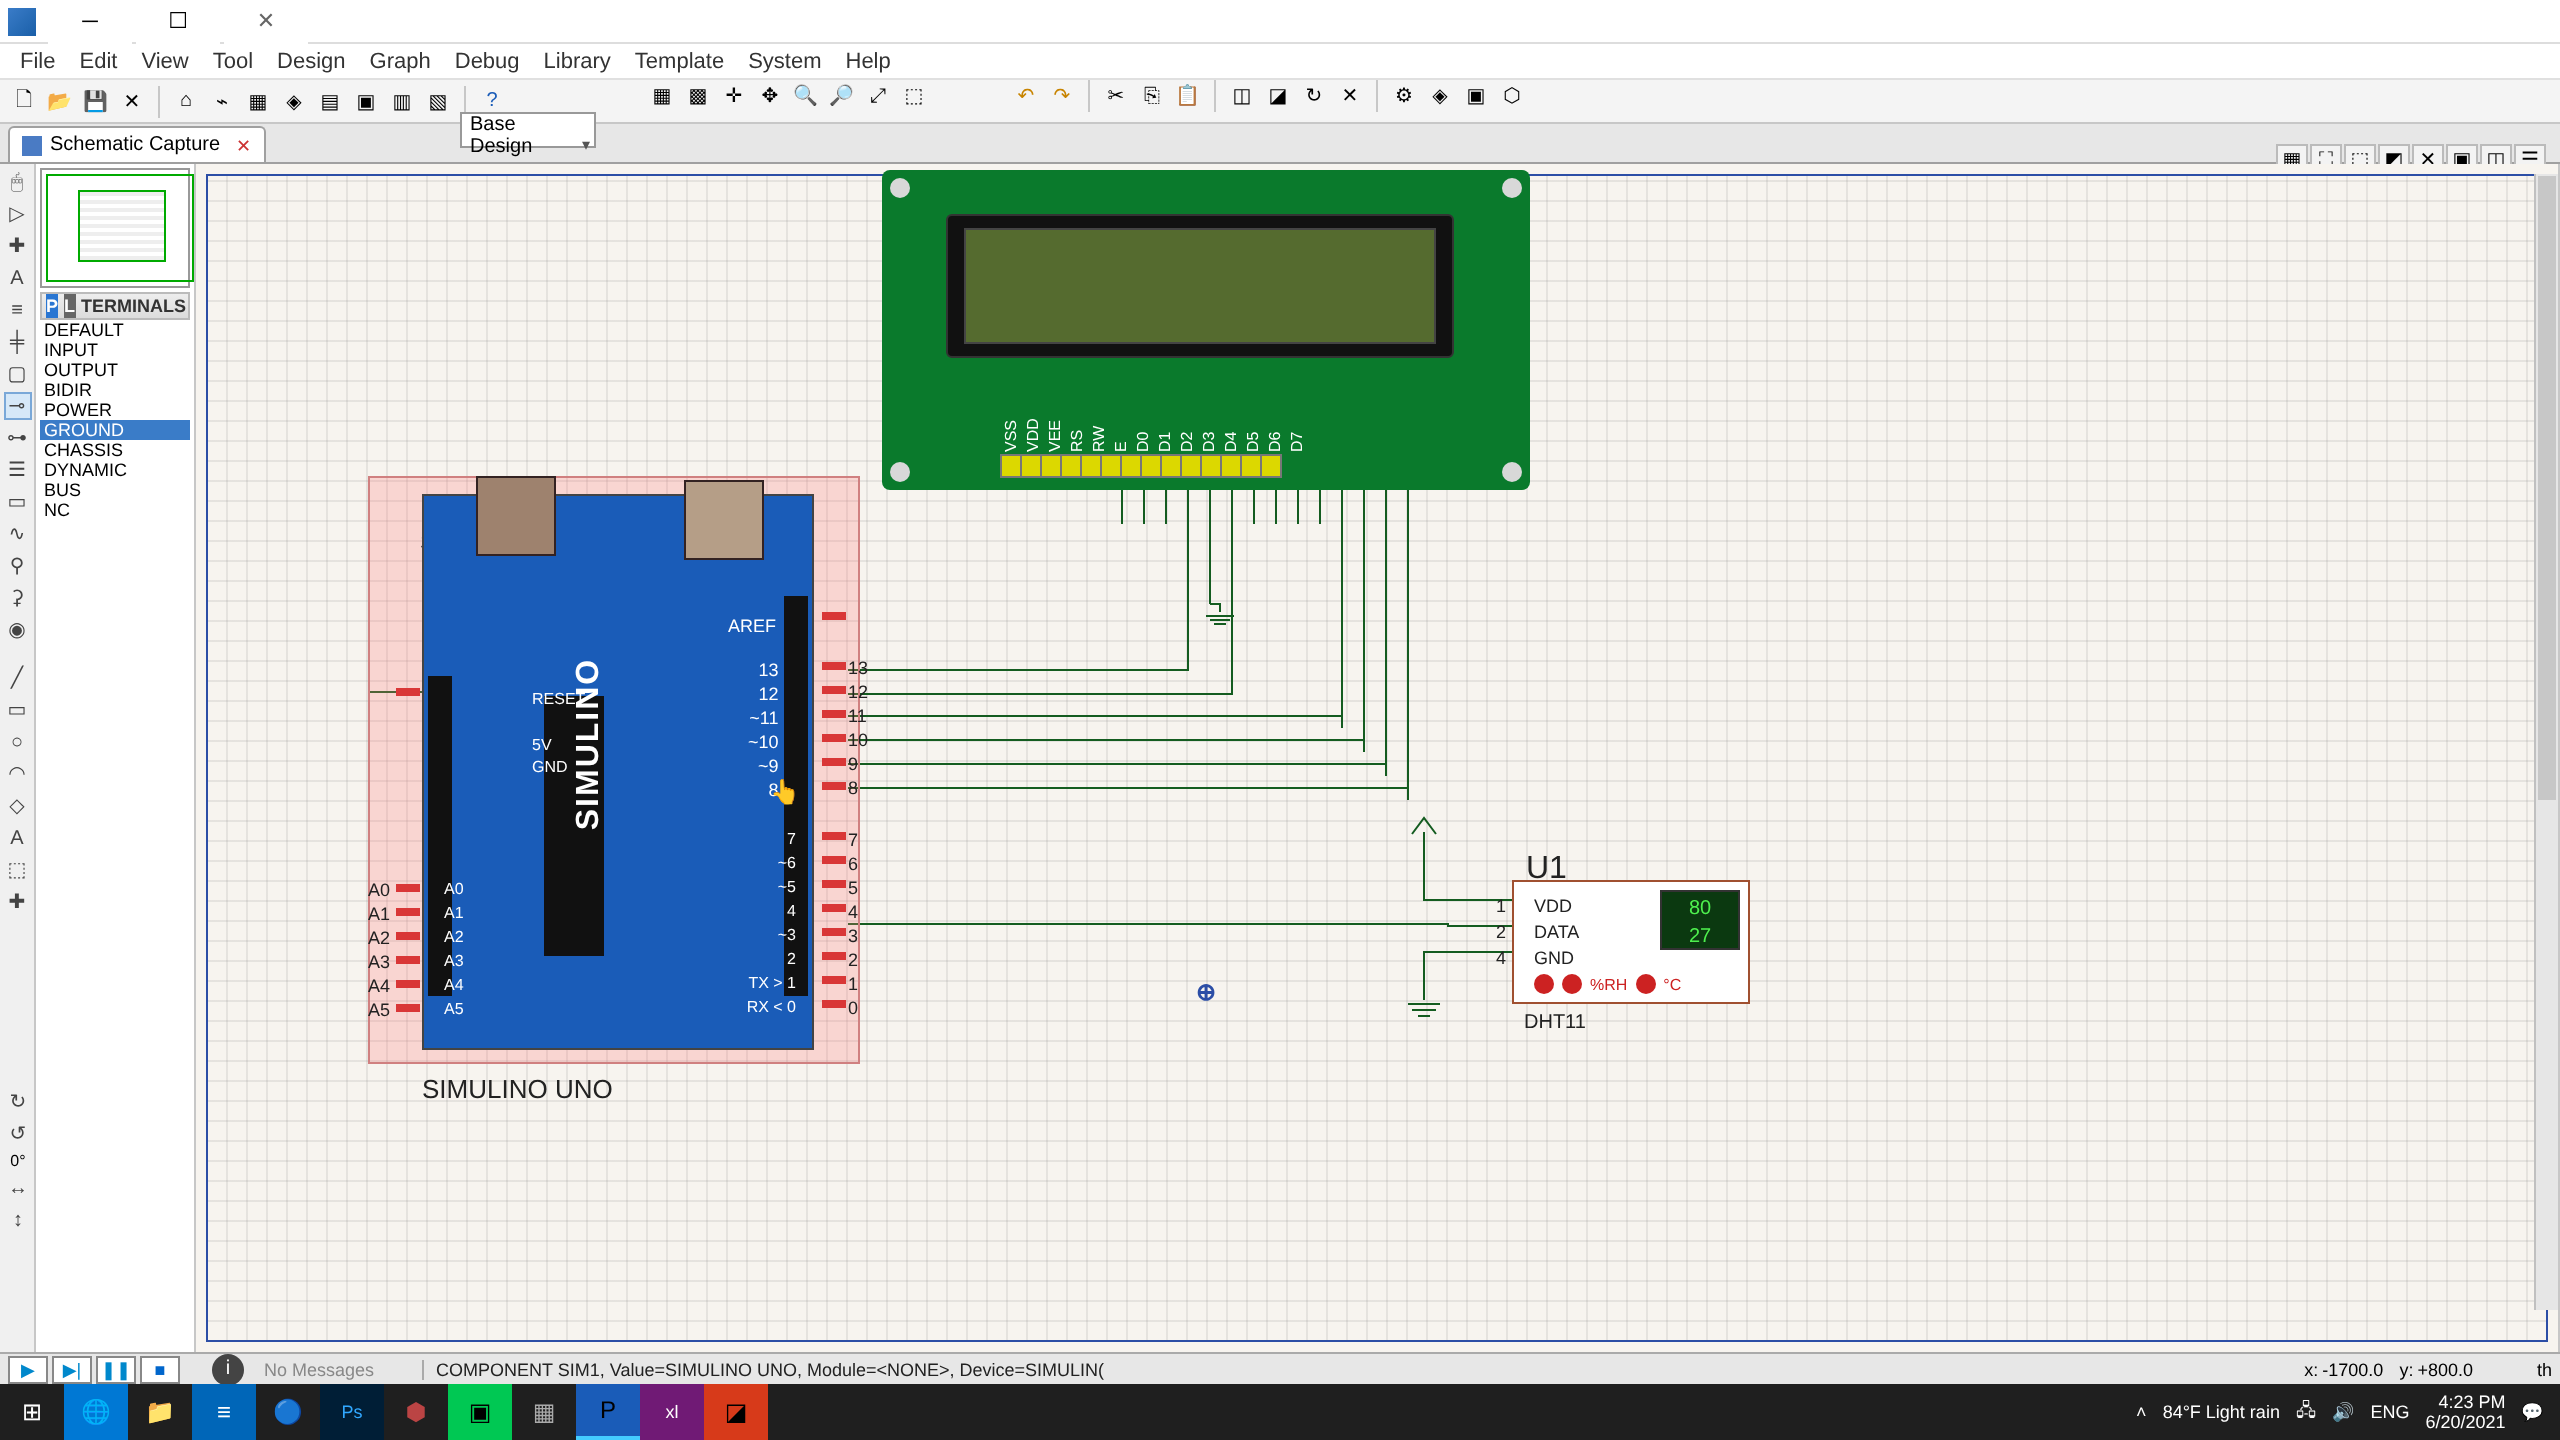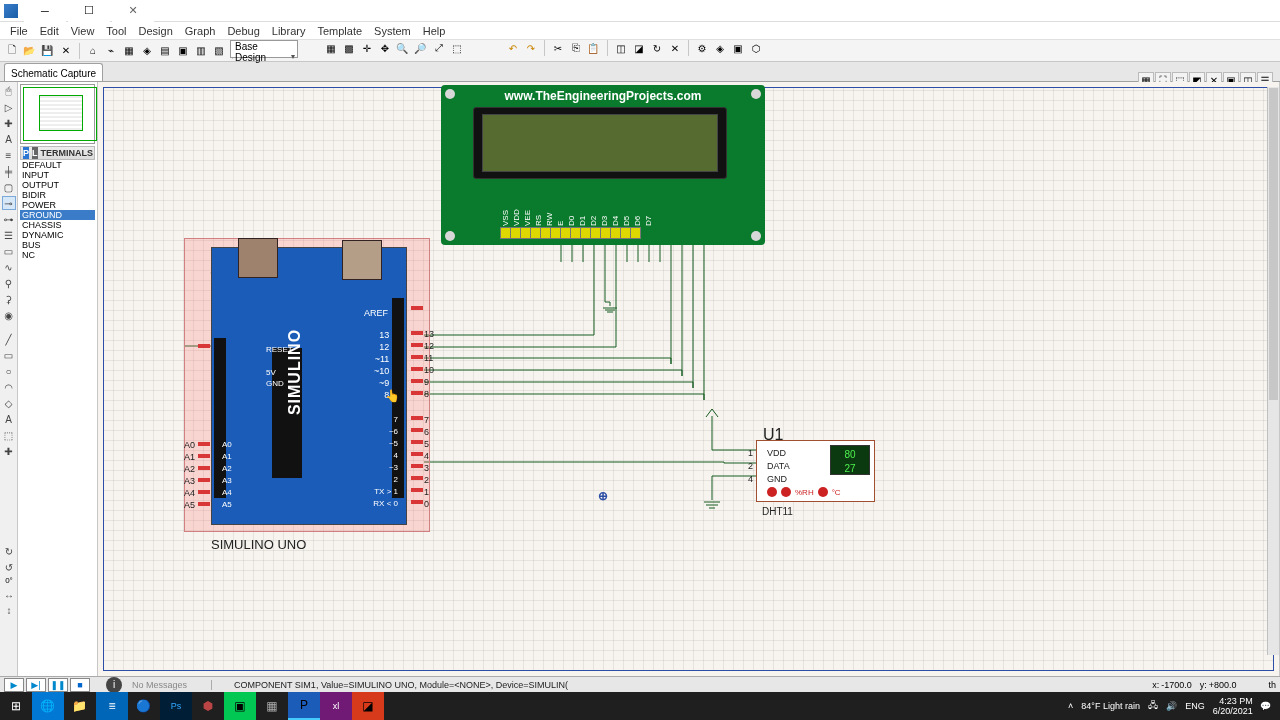--- a/index.html
+++ b/index.html
@@ -19,21 +19,21 @@
 
 
 .toolbar { height: 22px; background: #f4f4f4; display: flex; align-items: center; padding: 0 4px; border-bottom: 1px solid #c7c7c7; gap: 2px; }
 .tbtn { width: 16px; height: 16px; border: 1px solid transparent; display: inline-flex; align-items: center; justify-content: center; font-size: 10px; }
 .tsep { width: 1px; height: 16px; background: #c7c7c7; margin: 0 3px; }
 .dropdown { height: 18px; border: 1px solid #999; background: #fff; font-size: 10px; padding: 0 14px 0 4px; position: relative; width: 68px; text-align: left; }
 .dropdown:after { content: "▾"; position: absolute; right: 2px; font-size: 8px; color: #555; }
 
 
 .tabstrip { height: 20px; background: #e7e7e7; border-bottom: 1px solid #a0a0a0; display: flex; align-items: flex-end; padding: 0 4px; }
-.tab { height: 18px; background: #fff; border: 1px solid #a0a0a0; border-bottom: none; padding: 0 6px; font-size: 10px; display: flex; align-items: center; gap: 4px; border-radius: 3px 3px 0 0; flex-direction: column; }
+.tab { height: 18px; background: #fff; border: 1px solid #a0a0a0; border-bottom: none; padding: 0 6px; font-size: 10px; display: flex; align-items: center; gap: 4px; border-radius: 3px 3px 0 0; }
 .tab .tico { width: 10px; height: 10px; background: #4a7bc4; }
 .tab .closex { font-size: 9px; color: #c33; margin-left: 4px; }
 
 
 .mainlayout { position: absolute; top: 82px; left: 0; right: 0; bottom: 44px; display: flex; }
 
 
 .lefttools { width: 18px; background: #f0f0f0; border-right: 1px solid #c7c7c7; display: flex; flex-direction: column; align-items: center; padding-top: 2px; gap: 2px; }
 .ltbtn { width: 14px; height: 14px; display: flex; align-items: center; justify-content: center; font-size: 10px; color: #444; }
 .ltbtn.sel { background: #d6e8f8; border: 1px solid #7aa8d8; }
@@ -117,21 +117,21 @@
 .tray { margin-left:auto; display:flex; align-items:center; color:#fff; font-size:9px; gap:8px; padding-right:8px;}
 .tray .clock{ text-align:right; line-height:10px; font-size:9px;}
 
 
 .righttools { position:absolute; right:7px; top:32px; display:flex; gap:1px;}
 .righttools .tbtn { width:16px; height:16px; background:#f3f3f3; border:1px solid #bbb;}
 
 
 .tb2 { position:absolute; left:505px; top:0; display:flex; gap:2px; align-items:center;}
 .tb3 { position:absolute; left:323px; top:0; display:flex; gap:2px; align-items:center;}
-.tb4 { position:absolute; left:230px; top:0; display:flex; gap:2px; align-items:flex-end;}
+.tb4 { position:absolute; left:230px; top:16px; display:flex; gap:2px; align-items:flex-end;}
 
 
 .cursor { position:absolute; left:287px; top:307px; font-size:12px; pointer-events:none; }
 
 
 .vscroll{ position:absolute; right:0; top:5px; bottom:21px; width:12px; background:#e6e6e6; border-left:1px solid #c0c0c0;}
 .vthumb{ position:absolute; left:1px; right:1px; top:1px; height:55%; background:#c7c7c7;}
 
 </style>
 </head>
@@ -283,21 +283,20 @@
       <div class="termitem">NC</div>
     </div>
     <div style="flex:1"></div>
 
   </div>
 
   <div class="canvas">
     <div class="grid"></div>
 
     <div class="lcd">
-      <div class="url">www.TheEngineeringProjects.com</div>
       <div class="screen">
           <div class="screen-in"></div>
         </div>
       <div class="corners c1"></div>
         <div class="corners c2"></div>
         <div class="corners c3"></div>
         <div class="corners c4"></div>
       <div class="lcdlabel">
         <span class="lcdlbl">VSS</span>
           <span class="lcdlbl">VDD</span>
@@ -514,21 +513,21 @@
 
 <div class="simbar">
   <div class="simbtn playicon">▶</div>
   <div class="simbtn playicon">▶|</div>
   <div class="simbtn playicon">❚❚</div>
   <div class="simbtn" style="color:#06c;">■</div>
   <span style="width:12px;"></span>
   <span class="tbtn" style="background:#444;color:#fff;border-radius:50%;">i</span>
   <span class="msg" style="font-size:9px;color:#888;margin-left:8px;">No Messages</span>
   <span style="width:20px;"></span>
-  <span style="font-size:9px;color:#222;border-left:1px solid #aaa;padding-left:22px;">COMPONENT SIM1, Value=SIMULINO UNO, Module=&lt;NONE&gt;, Device=SIMULIN(</span>
+  <span style="font-size:9px;color:#222;border-left:1px solid #aaa;padding-left:6px;">COMPONENT SIM1, Value=SIMULINO UNO, Module=&lt;NONE&gt;, Device=SIMULIN(</span>
   <span style="flex:1"></span>
   <span style="font-size:9px;">x:</span>
   <span style="font-size:9px;margin-right:6px;">-1700.0</span>
   <span style="font-size:9px;">y:</span>
   <span style="font-size:9px;margin-right:30px;">+800.0</span>
   <span style="font-size:9px;">th</span>
 </div>
 
 <div class="taskbar">
   <div class="task" style="color:#fff;">⊞</div>

